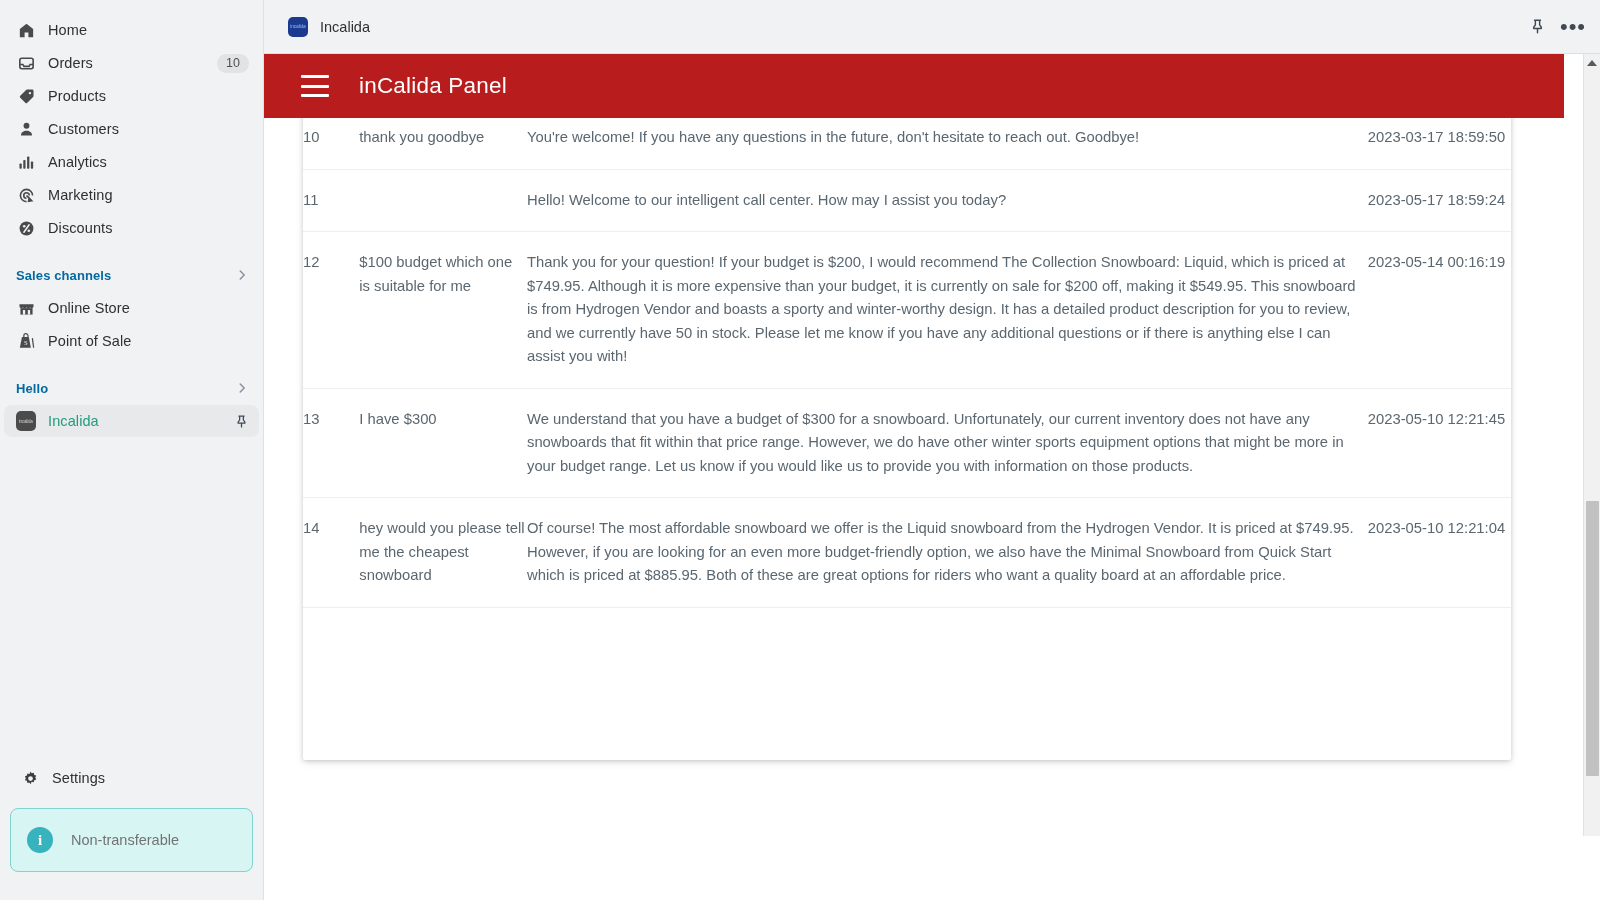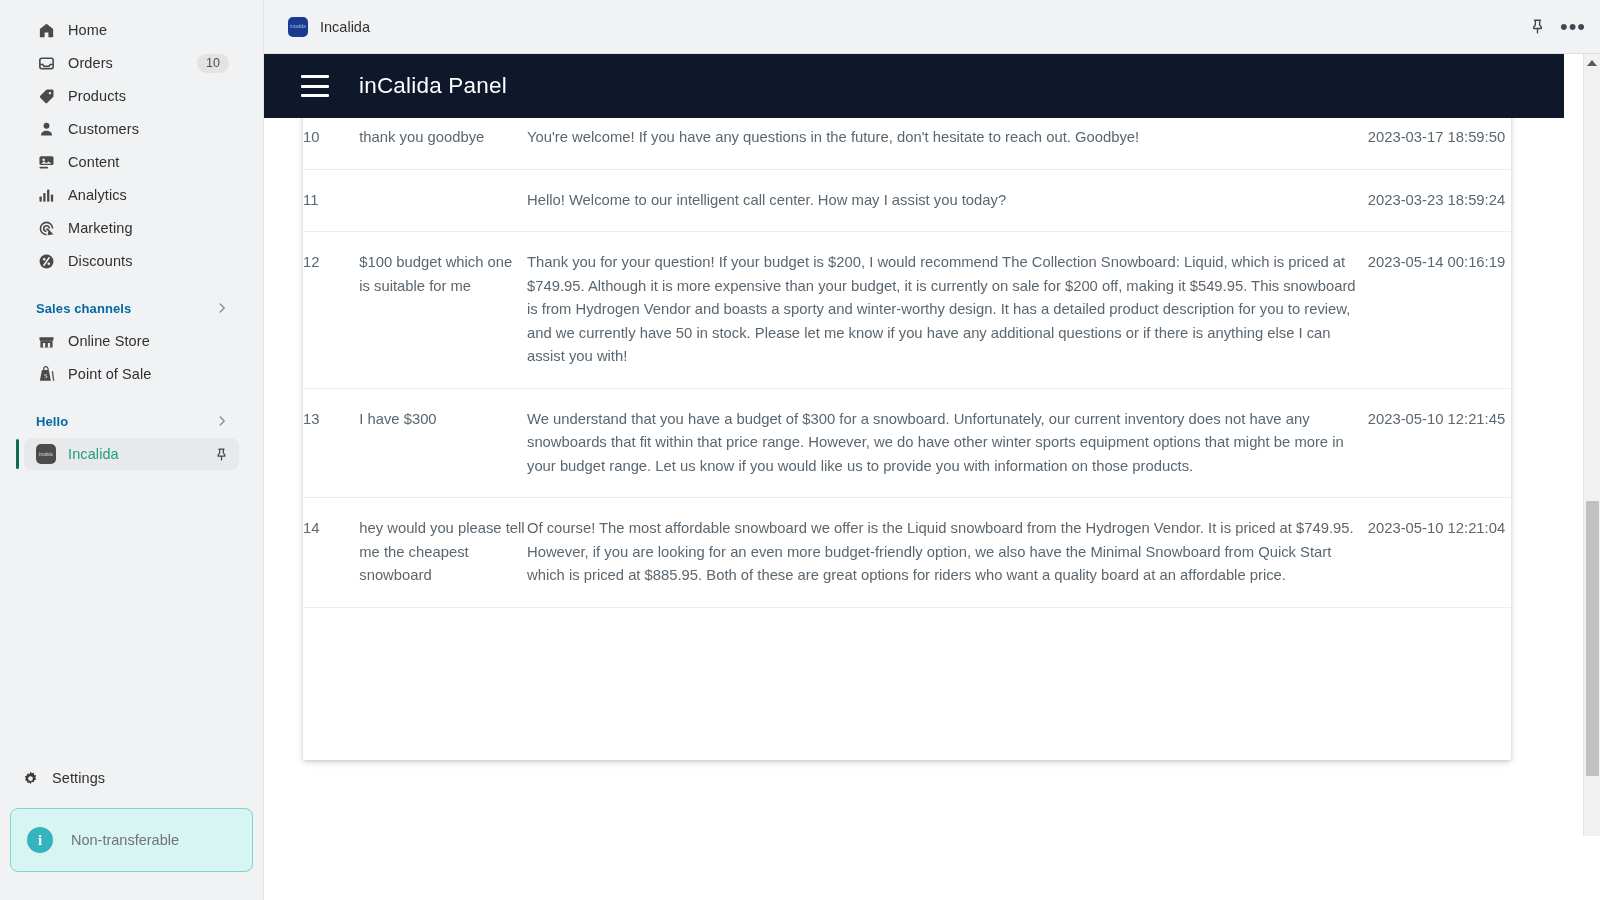--- a/index.html
+++ b/index.html
@@ -24,21 +24,21 @@
     width: 264px;
     height: 900px;
     background: #f1f2f4;
     border-right: 1px solid #dfe1e5;
     display: flex;
     flex-direction: column;
     padding-top: 14px;
     flex: 0 0 264px;
     position: relative;
   }
-  .nav-list { padding: 0 24px; }
+  .nav-list { padding: 0 4px; }
   .nav-item {
     display: flex;
     align-items: center;
     height: 32px;
     padding: 0 10px 0 12px;
     border-radius: 8px;
     margin-bottom: 1px;
     cursor: pointer;
     position: relative;
   }
@@ -209,21 +209,21 @@
   .frame-inner {
     position: absolute;
     left: 0; top: 0;
     width: 1300px;
     bottom: 0;
     display: flex; flex-direction: column;
   }
 
   .bluebar {
     height: 64px;
-    background: #0f172a;
+    background: #b91c1c;
     display: flex;
     align-items: center;
     padding-left: 37px;
     flex: 0 0 64px;
     color: #ffffff;
   }
   .hamburger {
     width: 28px; height: 22px;
     display: flex; flex-direction: column; justify-content: space-between;
     cursor: pointer;
@@ -353,31 +353,20 @@
       <div class="nav-item">
         <span class="nav-ico">
           <svg width="19" height="19" viewBox="0 0 20 20" fill="#4a4a4a">
               <circle cx="10" cy="6" r="3.1"></circle>
               <path d="M4.2 16.2c0-3.1 2.6-4.8 5.8-4.8s5.8 1.7 5.8 4.8z"></path>
             </svg>
         </span>
         <span class="nav-label">Customers</span>
       </div>
 
-      <div class="nav-item">
-        <span class="nav-ico">
-          <svg width="19" height="19" viewBox="0 0 20 20" fill="#4a4a4a">
-            <rect x="2.6" y="3.4" width="14.8" height="9.2" rx="1.6"></rect>
-            <circle cx="7" cy="7" r="1.3" fill="#f1f2f4"></circle>
-            <path d="M4.4 11.4l3-2.6 2.4 2 2.3-1.8 3.1 2.4z" fill="#f1f2f4"></path>
-            <rect x="2.6" y="14.6" width="9" height="1.6" rx="0.8"></rect>
-          </svg>
-        </span>
-        <span class="nav-label">Content</span>
-      </div>
 
       <div class="nav-item">
         <span class="nav-ico">
           <svg width="19" height="19" viewBox="0 0 20 20" fill="#4a4a4a">
             <rect x="2.6" y="11" width="2.4" height="5.6" rx="0.8"></rect>
             <rect x="6.6" y="7.4" width="2.4" height="9.2" rx="0.8"></rect>
             <rect x="10.6" y="3.6" width="2.4" height="13" rx="0.8"></rect>
             <rect x="14.6" y="9" width="2.4" height="7.6" rx="0.8"></rect>
           </svg>
         </span>
@@ -524,21 +513,21 @@
                   <td class="c-id">10</td>
                   <td class="c-q">thank you goodbye</td>
                   <td class="c-a">You're welcome! If you have any questions in the future, don't hesitate to reach out. Goodbye!</td>
                   <td class="c-t">2023-03-17 18:59:50</td>
                 </tr>
 
                 <tr class="row">
                   <td class="c-id">11</td>
                   <td class="c-q"></td>
                   <td class="c-a">Hello! Welcome to our intelligent call center. How may I assist you today?</td>
-                  <td class="c-t">2023-03-23 18:59:24</td>
+                  <td class="c-t">2023-05-17 18:59:24</td>
                 </tr>
 
                 <tr class="row">
                   <td class="c-id">12</td>
                   <td class="c-q">$100 budget which one is suitable for me</td>
                   <td class="c-a">Thank you for your question! If your budget is $200, I would recommend The Collection Snowboard: Liquid, which is priced at $749.95. Although it is more expensive than your budget, it is currently on sale for $200 off, making it $549.95. This snowboard is from Hydrogen Vendor and boasts a sporty and winter-worthy design. It has a detailed product description for you to review, and we currently have 50 in stock. Please let me know if you have any additional questions or if there is anything else I can assist you with!</td>
                   <td class="c-t">2023-05-14 00:16:19</td>
                 </tr>
 
                 <tr class="row">

